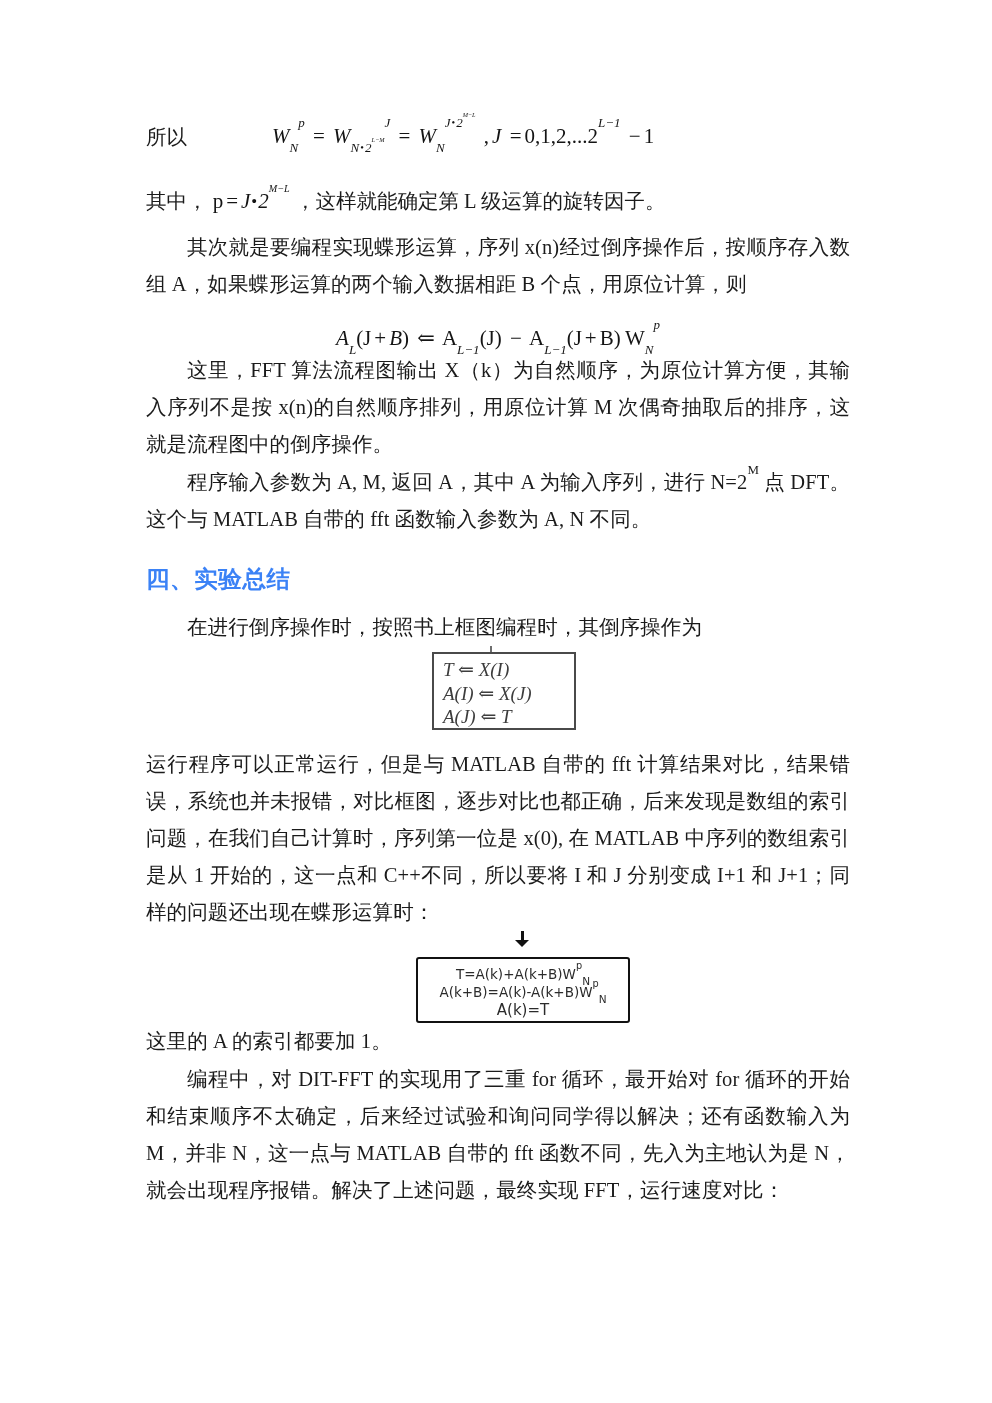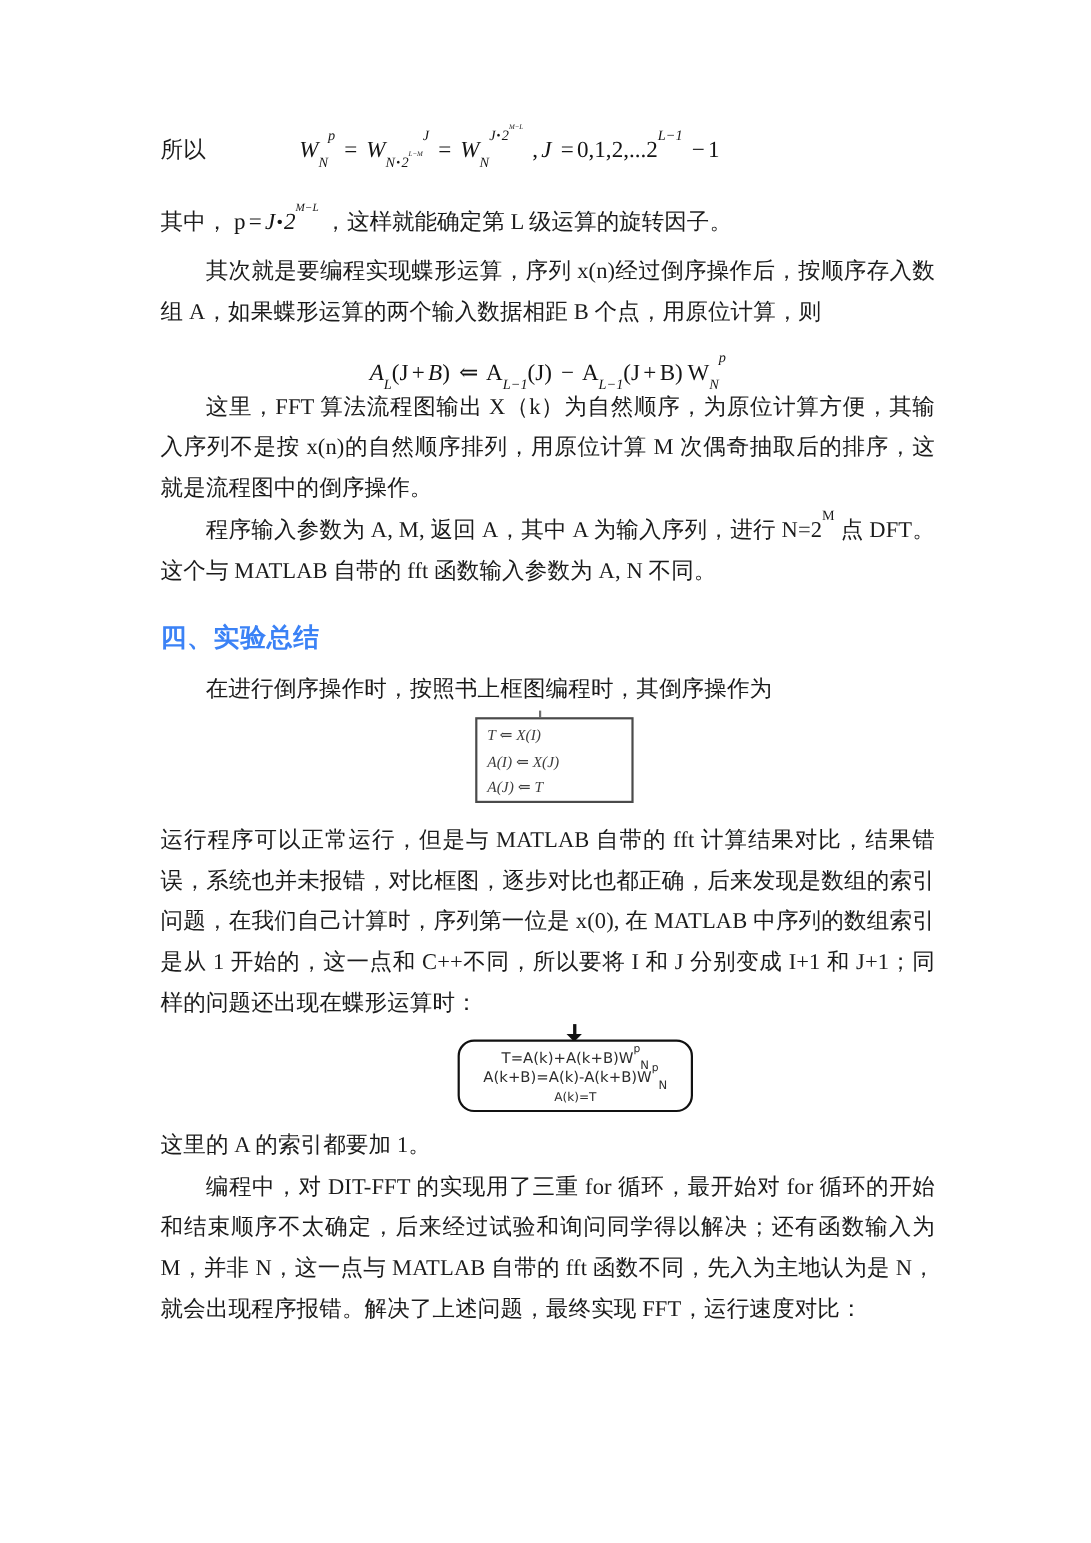--- a/index.html
+++ b/index.html
@@ -97,21 +97,21 @@
     height: 78px;
     border: 2px solid #4a4a4a;
     background: #ffffff;
     box-sizing: border-box;
   }
   .fig1 .f1lines {
     position: absolute;
     left: 9px;
     top: 4px;
     font-family: "Liberation Serif", "DejaVu Serif", serif;
-    font-size: 14px;
+    font-size: 19px;
     line-height: 23.5px;
     color: #3d3d3d;
     white-space: nowrap;
   }
   .fig1-tick {
     position: absolute;
     left: 344px;
     top: 0px;
     width: 2px;
     height: 8px;
@@ -120,25 +120,25 @@
 
   
   .fig2-wrap {
     position: relative;
     width: 100%;
     height: 86px;
   }
   .fig2 {
     position: absolute;
     left: 270px;
-    top: 14px;
+    top: 26px;
     width: 214px;
     height: 66px;
     border: 2.5px solid #111111;
-    border-radius: 15px;
+    border-radius: 3px;
     background: #ffffff;
     box-sizing: border-box;
   }
   .fig2 .f2lines {
     position: absolute;
     left: 0;
     right: 0;
     top: 6px;
     text-align: center;
     font-family: "DejaVu Sans", "Liberation Sans", sans-serif;
@@ -230,21 +230,21 @@
 
     <p class="para" style="margin-top:10px;">运行程序可以正常运行，但是与 MATLAB 自带的 fft 计算结果对比，结果错误，系统也并未报错，对比框图，逐步对比也都正确，后来发现是数组的索引问题，在我们自己计算时，序列第一位是 x(0), 在 MATLAB 中序列的数组索引是从 1 开始的，这一点和 C++不同，所以要将 I 和 J 分别变成 I+1 和 J+1；同样的问题还出现在蝶形运算时：</p>
 
     <div class="fig2-wrap">
       <div class="fig2-arrow"></div>
       <div class="fig2-arrow-head"></div>
       <div class="fig2">
         <div class="f2lines">
           <div>T=A(k)+A(k+B)W<sup>p</sup><sub>N</sub></div>
           <div>A(k+B)=A(k)-A(k+B)W<sup>p</sup><sub>N</sub></div>
-          <div style="font-size:11px;">A(k)=T</div>
+          <div style="font-size:15px;">A(k)=T</div>
         </div>
       </div>
     </div>
 
     <p class="para" style="margin-top:6px;">这里的 A 的索引都要加 1。</p>
 
     <p class="para indent" style="margin-top:1px;">编程中，对 DIT-FFT 的实现用了三重 for 循环，最开始对 for 循环的开始和结束顺序不太确定，后来经过试验和询问同学得以解决；还有函数输入为 M，并非 N，这一点与 MATLAB 自带的 fft 函数不同，先入为主地认为是 N，就会出现程序报错。解决了上述问题，最终实现 FFT，运行速度对比：</p>
 
   </div>
 </div>

